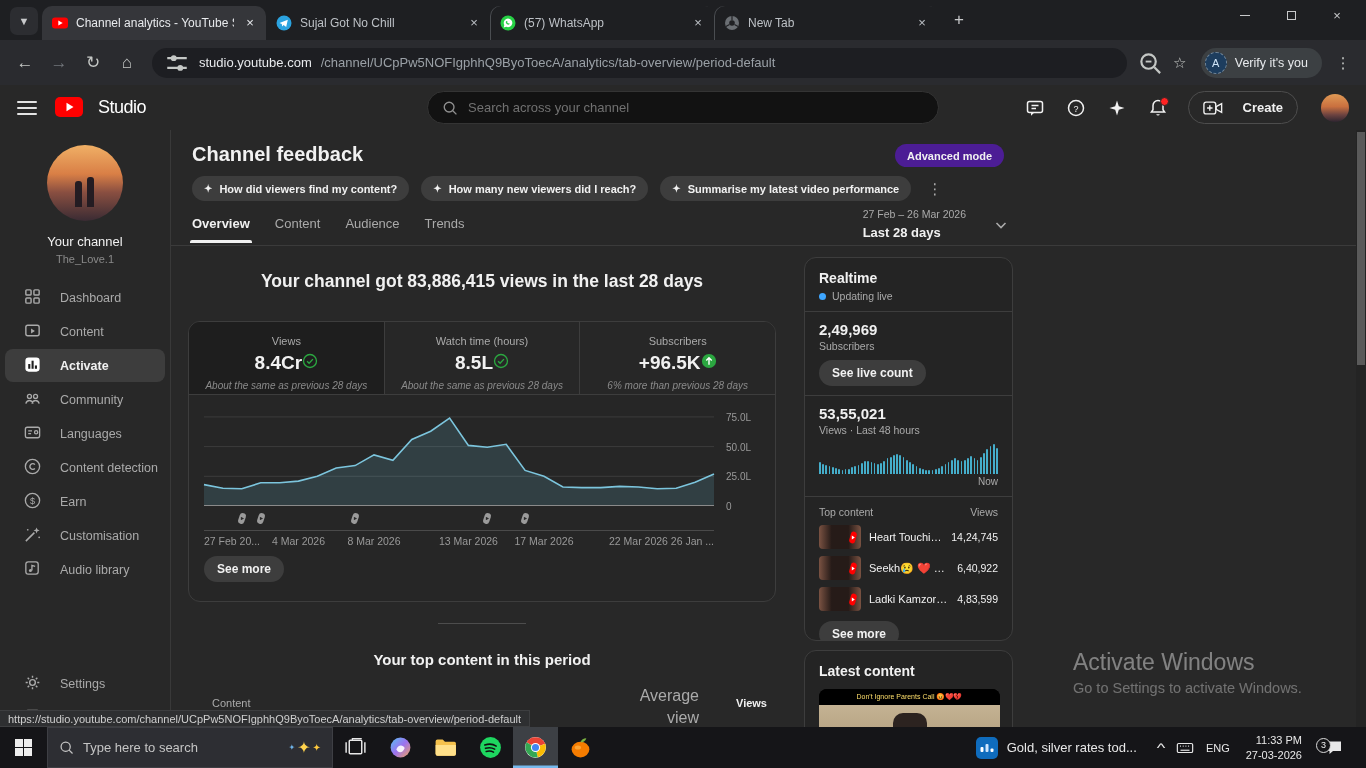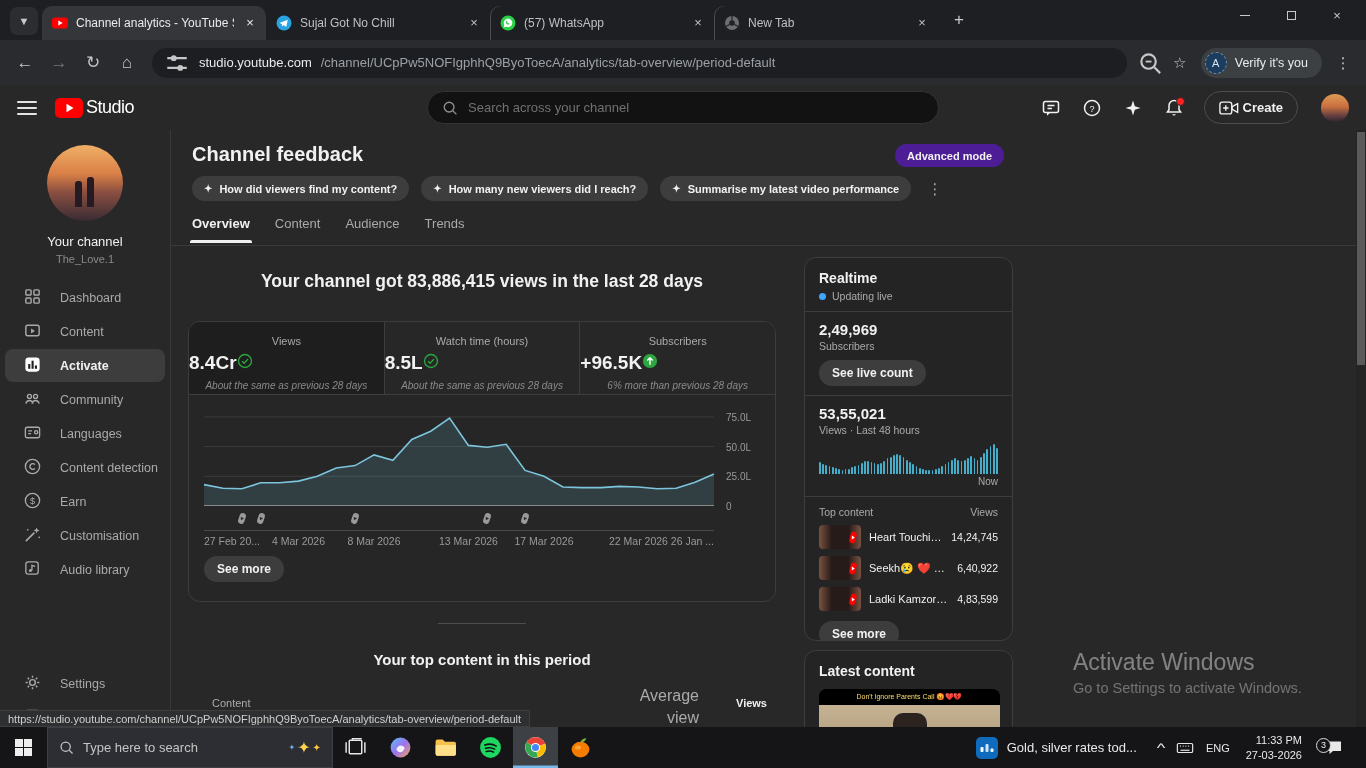--- a/index.html
+++ b/index.html
@@ -30,31 +30,31 @@
   .url-host{color:#e8eaed;white-space:nowrap}
   .url-path{color:#9aa0a6;white-space:nowrap;overflow:hidden;flex:1}
   .tb-ic{width:26px;height:26px;display:flex;align-items:center;justify-content:center;color:#c4c7c5;font-size:15px;flex:none}
   .verify-pill{height:30px;background:#3c4043;border-radius:15px;display:flex;align-items:center;gap:8px;padding:0 14px 0 4px;color:#e8eaed;font-size:12.5px;flex:none;margin:0 4px}
   .verify-avatar{width:22px;height:22px;border-radius:50%;background:#1d3d5e;color:#cfe4f7;display:flex;align-items:center;justify-content:center;font-size:11px;border:1.5px dashed #6f8599}
 
   
   .studio-bar{position:absolute;top:85px;height:45px;left:0;right:0;background:#282828;display:flex;align-items:center;padding:0 17px;z-index:6}
   .hamburger{width:20px;height:14px;display:flex;flex-direction:column;justify-content:space-between;margin-right:18px}
   .hamburger span{height:2px;background:#e3e3e3;border-radius:1px}
-  .studio-logo{display:flex;align-items:flex-end;gap:3px}
+  .studio-logo{display:flex;align-items:flex-start;gap:15px}
   .studio-logo svg{width:28px;height:20px;display:block}
   .studio-logo-text{color:#fff;font-size:18px;letter-spacing:-.5px}
   .studio-search{position:absolute;left:50%;transform:translateX(-50%);width:512px;height:33px;background:#121212;border:1px solid #343434;border-radius:17px;display:flex;align-items:center;padding:0 14px;gap:10px}
   .studio-search input{flex:1;background:transparent;border:none;outline:none;color:#ddd;font-size:13px;font-family:"Liberation Sans",sans-serif}
   .studio-search input::placeholder{color:#717171}
   .studio-right{margin-left:auto;display:flex;align-items:center;gap:19px}
   .sicon{width:22px;height:22px;display:flex;align-items:center;justify-content:center;color:#f1f1f1;position:relative}
   .sicon svg{width:20px;height:20px}
   .bell-dot{position:absolute;top:0;right:0;width:9px;height:9px;border-radius:50%;background:#f22;border:1.5px solid #282828}
-  .create-btn{height:33px;display:flex;align-items:center;gap:4px;border:1px solid #4d4d4d;border-radius:17px;padding:8px 14px;color:#f1f1f1;font-size:13px;font-weight:bold}
+  .create-btn{height:33px;display:flex;align-items:center;gap:20px;border:1px solid #4d4d4d;border-radius:17px;padding:8px 14px;color:#f1f1f1;font-size:13px;font-weight:bold}
   .create-btn svg{width:20px;height:16px}
   .top-avatar{width:28px;height:28px;border-radius:50%;background:linear-gradient(180deg,#e09a55 0%,#c9703f 45%,#6b4240 75%,#2e2530 100%);margin-left:4px}
 
   
   .app{position:absolute;top:130px;left:0;right:0;bottom:41px;display:flex;overflow:hidden}
   .sidebar{width:171px;flex:none;border-right:1px solid #393939;padding-top:15px;position:relative;background:#282828}
   .side-avatar{width:76px;height:76px;border-radius:50%;margin:0 auto;background:linear-gradient(180deg,#f0b066 0%,#d97f46 38%,#8a4f41 62%,#3a2b33 100%);position:relative;overflow:hidden}
   .silh{position:absolute;bottom:14px;width:7px;height:26px;background:#241c22;border-radius:3px 3px 0 0}
   .silh.a{left:28px}.silh.b{left:40px;height:30px}
   .side-ch-label{margin-top:13px;text-align:center;font-size:13px;color:#f1f1f1}
@@ -85,21 +85,21 @@
 
   .headline{position:absolute;left:17px;top:141px;width:588px;text-align:center;font-size:17.5px;font-weight:bold;color:#f1f1f1}
 
   
   .an-card{position:absolute;left:17px;top:191px;width:588px;height:281px;border:1px solid #3d3d3d;border-radius:12px;overflow:hidden;background:#262626}
   .metric-row{display:flex;height:73px;border-bottom:1px solid #3d3d3d}
   .metric{flex:1;padding-top:13px;text-align:center;background:#272727;border-right:1px solid #3d3d3d}
   .metric:last-child{border-right:none}
   .metric.selected{background:#1e1e1e}
   .metric-label{font-size:11px;color:#aaa}
-  .metric-value{margin-top:5px;font-size:19px;font-weight:bold;color:#f1f1f1;display:flex;align-items:center;gap:0}
+  .metric-value{margin-top:5px;font-size:19px;font-weight:bold;color:#f1f1f1;display:flex;justify-content:center;align-items:center;gap:0}
   .metric-value svg{width:16px;height:16px}
   .metric-note{margin-top:6px;font-size:10px;font-style:italic;color:#8a8a8a}
   .chart-wrap{position:relative;margin:16px 0 0 15px;width:510px;height:95px}
   .chart-wrap svg{position:absolute;inset:0;overflow:visible}
   .y-col{position:absolute;left:522px;top:0;width:46px;height:95px}
   .y-col span{position:absolute;font-size:10px;color:#999}
   .markers-row{position:relative;margin:5px 0 0 15px;width:510px;height:15px}
   .mk{position:absolute;transform:translateX(-50%);top:0}
   .mk svg{width:13px;height:13px}
   .x-labels{position:relative;margin:4px 0 0 15px;width:510px;height:13px;border-top:1px solid #4a4a4a;padding-top:4px}
@@ -454,20 +454,31 @@
           </div>
           <span class="chips-kebab">⋮</span>
         </div>
       <div class="an-tabs" id="an-tabs">
           <div class="an-tab active">Overview</div>
           <div class="an-tab">Content</div>
           <div class="an-tab">Audience</div>
           <div class="an-tab">Trends</div>
         </div>
       <div class="tabs-underline"></div>
+      <div class="date-sel">
+        <div>
+          <div class="date-range">27 Feb – 26 Mar 2026</div>
+          <div class="date-period">Last 28 days</div>
+        </div>
+        <span class="date-chev">
+          <svg viewBox="0 0 18 18">
+              <path d="M4.5 7l4.5 4.5L13.5 7" fill="none" stroke="#aaa" stroke-width="1.6"></path>
+            </svg>
+        </span>
+      </div>
 
       <div class="headline">Your channel got 83,886,415 views in the last 28 days</div>
 
       <div class="an-card">
         <div class="metric-row" id="metric-row">
             <div class="metric selected">
               <div class="metric-label">Views</div>
               <div class="metric-value">
                 <span>8.4Cr</span>
                 <span><svg viewBox="0 0 18 18">

